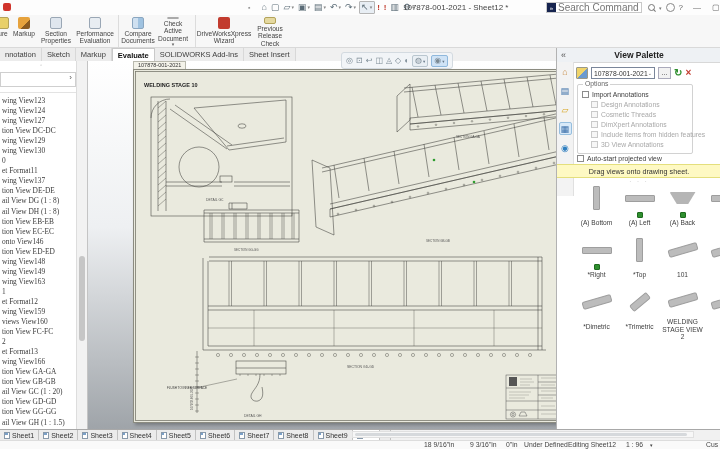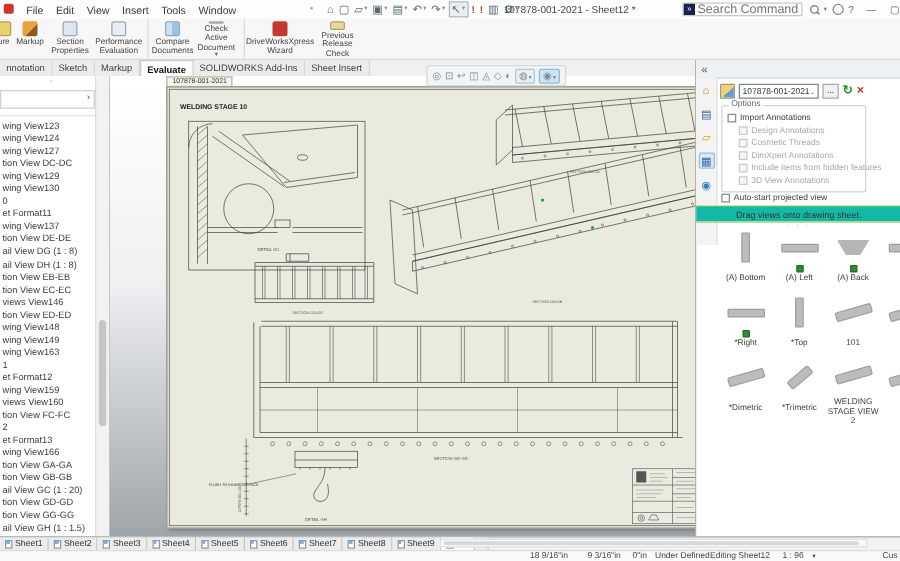--- a/index.html
+++ b/index.html
@@ -49,21 +49,21 @@
   
   .cmdtabs{position:absolute;left:0;top:48px;width:720px;height:13px;background:#f0f0f0;display:flex;}
   .cmdtab{height:13px;display:flex;align-items:center;padding:0 5px;font-size:7.5px;color:#3d3d3d;border-right:1px solid #d8d8d8;background:#ececec;white-space:nowrap;box-sizing:border-box;}
   .cmdtab.active{background:#fff;font-weight:bold;color:#111;border:1px solid #c9c9c9;border-bottom:none;}
   
   .left-panel{position:absolute;left:0;top:61px;width:88px;height:368px;background:#fff;border-right:1px solid #c4c4c4;overflow:hidden;box-sizing:border-box;}
   .lp-caret{position:absolute;left:40px;top:1px;font-size:6px;color:#999;}
   .lp-box{position:absolute;left:0;top:11px;width:76px;height:15px;border:1px solid #cfcfcf;background:#fff;box-sizing:border-box;}
   .lp-flyout{position:absolute;right:3px;top:1px;font-size:8px;color:#555;line-height:1;}
   .lp-sep{position:absolute;left:0;top:31px;width:88px;border-top:1px solid #e3e3e3;}
-  .tree{position:absolute;left:0;top:35px;width:76px;}
+  .tree{position:absolute;left:0;top:35px;width:76px;font-family:Liberation Serif, serif;}
   .tree-item{height:10.05px;font-size:7.4px;line-height:10px;white-space:nowrap;color:#3b3b3b;padding-left:2px;overflow:hidden;}
   .lp-scroll{position:absolute;left:76px;top:0;width:11px;height:368px;background:#f2f2f2;border-left:1px solid #ddd;box-sizing:border-box;}
   .lp-thumb{position:absolute;left:2px;top:195px;width:6px;height:85px;background:#c6c6c6;border-radius:3px;}
   
   .viewport{position:absolute;left:88px;top:61px;width:484px;height:368px;background:linear-gradient(180deg,#ffffff 0%,#eef0f2 45%,#9fa4a9 100%);}
   .doc-tab{position:absolute;left:45px;top:0;height:8px;padding:0 4px;background:#f4f3ea;border:1px solid #b9b9ae;border-bottom:2px solid #a04545;font-size:5.5px;line-height:7px;color:#333;box-sizing:content-box;}
   .sheet{position:absolute;left:45px;top:8px;width:433px;height:352px;background:#eaeade;border:1px solid #8b8b80;box-shadow:2px 2px 3px rgba(0,0,0,.25);}
   .sheet svg{display:block;width:433px;height:352px;}
   
   .hud{position:absolute;left:341px;top:52px;height:15px;display:flex;align-items:center;gap:3px;padding:0 4px;background:rgba(241,244,247,.92);border:1px solid #d3dae0;border-radius:3px;z-index:30;}
@@ -91,21 +91,21 @@
   .tp-close{color:#c23b2e;font-size:10px;font-weight:bold;line-height:1;}
   .tp-options{position:absolute;left:20px;top:36px;width:114px;height:68px;border:1px solid #d2d2d2;border-radius:2px;}
   .tp-options-label{position:absolute;left:5px;top:-5px;background:#fff;padding:0 2px;font-size:6.8px;color:#666;}
   .cb-list{position:absolute;left:4px;top:4px;right:2px;display:flex;flex-direction:column;}
   .cb{display:flex;align-items:center;gap:3px;font-size:6.8px;color:#3d3d3d;height:10px;white-space:nowrap;}
   .cb .box{width:7px;height:7px;border:1px solid #8c8c8c;background:#fff;flex:none;box-sizing:border-box;}
   .cb.sub{margin-left:9px;}
   .cb.disabled{color:#a8a8a8;}
   .cb.disabled .box{border-color:#c9c9c9;background:#f6f6f6;}
   .tp-autostart{position:absolute;left:20px;top:105px;}
-  .tp-yellow{position:absolute;left:0;top:116px;width:164px;height:14px;background:#14b8a6;border-top:1px solid #e4df7d;border-bottom:1px solid #e4df7d;display:flex;align-items:center;justify-content:center;font-size:7.2px;color:#333;box-sizing:border-box;}
+  .tp-yellow{position:absolute;left:0;top:116px;width:164px;height:14px;background:#fef9c3;border-top:1px solid #e4df7d;border-bottom:1px solid #e4df7d;display:flex;align-items:center;justify-content:center;font-size:7.2px;color:#333;box-sizing:border-box;}
   .tp-dots{position:absolute;left:0;top:130px;width:164px;text-align:center;font-size:6px;color:#999;letter-spacing:2px;line-height:7px;}
   .thumb-grid{position:absolute;left:18px;top:137px;width:176px;display:grid;grid-template-columns:repeat(4,43px);}
   .thumb-cell{height:52px;display:flex;flex-direction:column;align-items:center;}
   .thumb-shape-box{height:26px;display:flex;align-items:center;justify-content:center;width:100%;}
   .badge-row{height:8px;display:flex;align-items:center;justify-content:center;width:100%;}
   .anno-badge{display:none;width:6px;height:6px;background:#2f8f2f;border:1px solid #1e6b1e;border-radius:1px;box-sizing:border-box;}
   .thumb-cell.annotated .anno-badge{display:block;}
   .thumb-label{font-size:6.6px;line-height:1.15;color:#3c3c3c;text-align:center;}
   .shape{background:#bcbcbc;border:1px solid #9e9e9e;border-radius:1px;box-sizing:border-box;}
   .v-slab{width:7px;height:24px;}
@@ -130,29 +130,20 @@
   .st-editing{left:568px;}.st-scale{left:626px;}.st-caret{left:650px;font-size:5px;}
   .st-custom{left:706px;}
 </style>
 </head>
 <body>
 
 <div id="app">
 
   <div class="titlebar">
     <div class="sw-logo"></div>
-    <div class="menubar">
-
-    <span class="menu-item">File</span>
-        <span class="menu-item">Edit</span>
-        <span class="menu-item">View</span>
-        <span class="menu-item">Insert</span>
-        <span class="menu-item">Tools</span>
-        <span class="menu-item">Window</span>
-      </div>
     <span class="menu-pin-icon">▪</span>
     <div class="qat">
 
     <span class="qat-icon home-icon">⌂</span>
         <span class="qat-icon new-document-icon">▢</span>
         <span class="qat-icon caret open-document-icon">▱</span>
         <span class="qat-icon caret save-icon">▣</span>
         <span class="qat-icon caret print-icon">▤</span>
         <span class="qat-icon caret undo-icon">↶</span>
         <span class="qat-icon caret redo-icon">↷</span>
@@ -238,21 +229,21 @@
         <div class="tree-item">wing View129</div>
         <div class="tree-item">wing View130</div>
         <div class="tree-item">0</div>
         <div class="tree-item">et Format11</div>
         <div class="tree-item">wing View137</div>
         <div class="tree-item">tion View DE-DE</div>
         <div class="tree-item">ail View DG (1 : 8)</div>
         <div class="tree-item">ail View DH (1 : 8)</div>
         <div class="tree-item">tion View EB-EB</div>
         <div class="tree-item">tion View EC-EC</div>
-        <div class="tree-item">views View146</div>
+        <div class="tree-item">onto View146</div>
         <div class="tree-item">tion View ED-ED</div>
         <div class="tree-item">wing View148</div>
         <div class="tree-item">wing View149</div>
         <div class="tree-item">wing View163</div>
         <div class="tree-item">1</div>
         <div class="tree-item">et Format12</div>
         <div class="tree-item">wing View159</div>
         <div class="tree-item">views View160</div>
         <div class="tree-item">tion View FC-FC</div>
         <div class="tree-item">2</div>
@@ -437,20 +428,21 @@
       <span class="hud-icon view-orientation-icon">◬</span>
       <span class="hud-icon display-style-icon">◇</span>
       <span class="hud-icon hide-show-icon">◐</span>
       <span class="hud-icon boxed caret edit-appearance-icon">◍</span>
       <span class="hud-icon boxed caret active view-settings-icon">◉</span>
     </div>
 
   <div class="taskpane">
     <div class="tp-header">
       <span class="tp-collapse">«</span>
+      <span class="tp-title">View Palette</span>
     </div>
     <div class="tp-strip">
 
     <span class="ts-icon home-icon">⌂</span>
         <span class="ts-icon design-library-icon">▤</span>
         <span class="ts-icon file-explorer-icon">▱</span>
         <span class="ts-icon active view-palette-icon">▦</span>
         <span class="ts-icon appearances-icon">◉</span>
         <span class="ts-icon custom-properties-icon">▥</span>
       </div>

